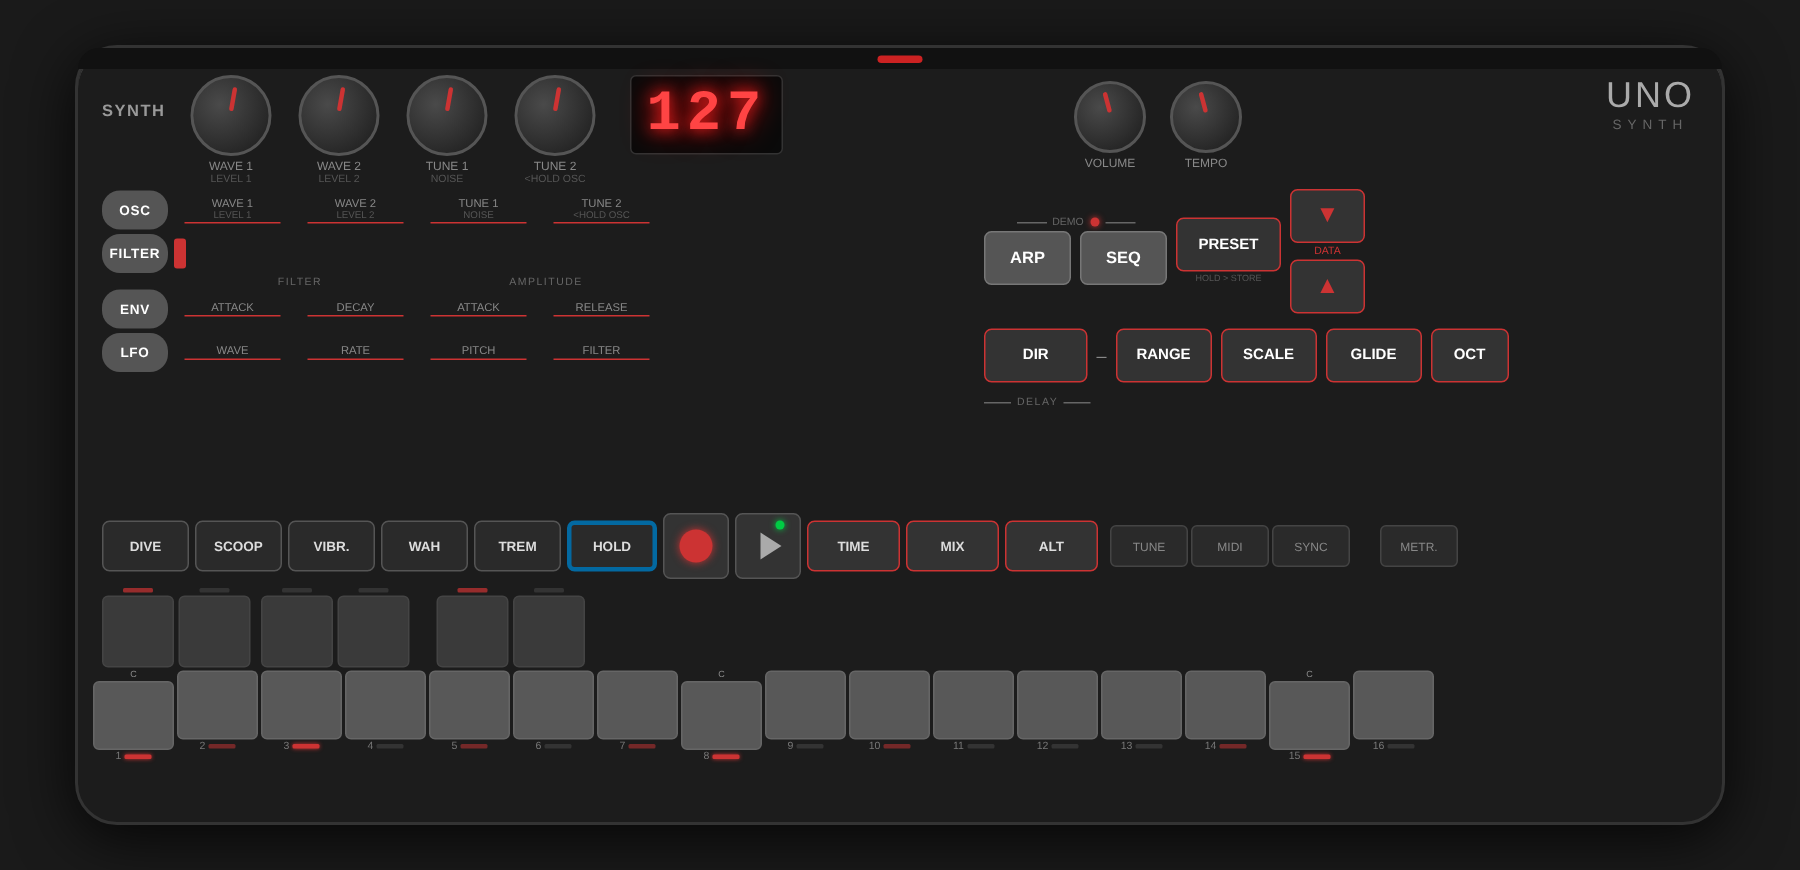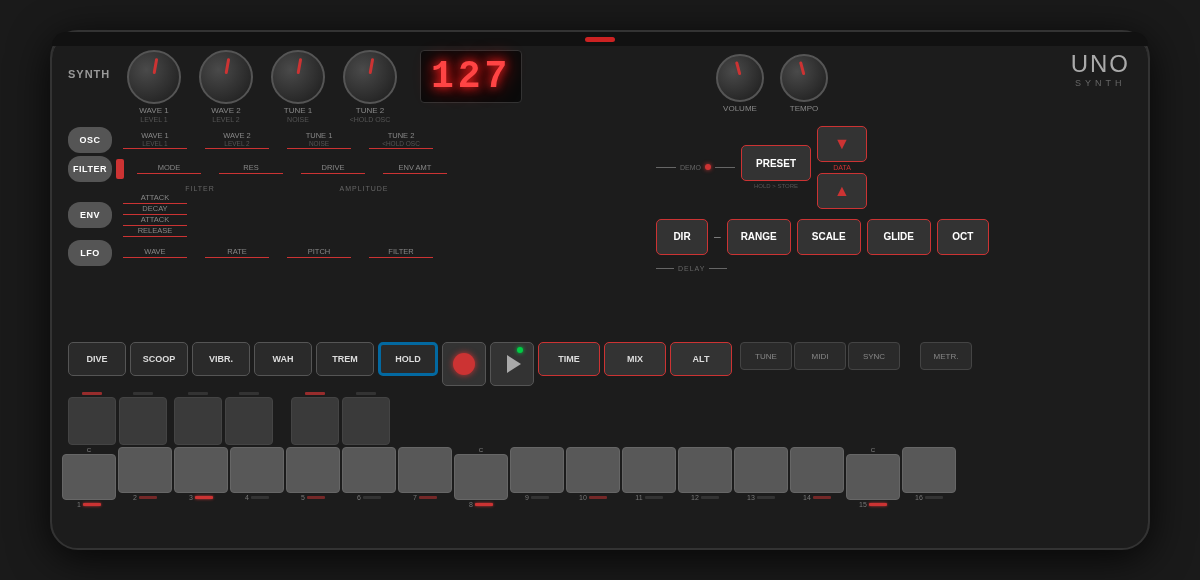--- a/index.html
+++ b/index.html
@@ -248,20 +248,21 @@
     .data-label {
       color: #cc3333;
       font-size: 7px;
       text-align: center;
     }
 
     
     .bottom-controls {
       display: flex;
       gap: 4px;
+      align-items: center;
       padding: 4px 16px 0;
       margin-top: 2px;
     }
     .fx-btn {
       width: 58px;
       height: 34px;
       background: #2a2a2a;
       border: 1px solid #555;
       border-radius: 5px;
       color: #ddd;
@@ -476,48 +477,30 @@
               <div class="param-top-label">TUNE 2</div>
               <div class="param-sub-label">&lt;HOLD OSC</div>
               <div class="param-line"></div>
             </div>
           </div>
         </div>
 
         <div style="display:flex; align-items:center; gap:2px; margin-top:3px;">
           <button class="side-btn">FILTER</button>
           <div style="width:8px; height:20px; background:#cc3333; border-radius:2px; margin:0 2px;"></div>
-          <div style="display:flex; gap:0;">
-            <div class="param-item">
-              <div class="param-top-label">MODE</div>
-              <div class="param-line"></div>
-            </div>
-            <div class="param-item">
-              <div class="param-top-label">RES</div>
-              <div class="param-line"></div>
-            </div>
-            <div class="param-item">
-              <div class="param-top-label">DRIVE</div>
-              <div class="param-line"></div>
-            </div>
-            <div class="param-item">
-              <div class="param-top-label">ENV AMT</div>
-              <div class="param-line"></div>
-            </div>
-          </div>
         </div>
 
         <div style="display:flex; align-items:center; margin-left:50px; margin-top:3px; gap:0;">
           <div style="color:#666; font-size:7px; letter-spacing:1px; width:164px; text-align:center;">FILTER</div>
           <div style="color:#666; font-size:7px; letter-spacing:1px; width:164px; text-align:center;">AMPLITUDE</div>
         </div>
 
         <div style="display:flex; align-items:center; gap:2px; margin-top:1px;">
           <button class="side-btn">ENV</button>
-          <div style="display:flex; gap:0;flex-direction:column;">
+          <div style="display:flex; gap:0;">
             <div class="param-item">
               <div class="param-top-label">ATTACK</div>
               <div class="param-line"></div>
             </div>
             <div class="param-item">
               <div class="param-top-label">DECAY</div>
               <div class="param-line"></div>
             </div>
             <div class="param-item">
               <div class="param-top-label">ATTACK</div>
@@ -567,34 +550,38 @@
         </div>
 
         <div style="display:flex; align-items:center; gap:6px; margin-top:6px;">
           <div style="display:flex; flex-direction:column; align-items:center; gap:2px;">
             <div style="display:flex; align-items:center; gap:4px;">
               <div style="width:20px; height:1px; background:#666;"></div>
               <div style="color:#666; font-size:7px;">DEMO</div>
               <div style="width:6px;height:6px;border-radius:50%;background:#cc3333;box-shadow:0 0 4px #cc3333;"></div>
               <div style="width:20px; height:1px; background:#666;"></div>
             </div>
+            <div style="display:flex; gap:6px;">
+              <button class="mode-btn">ARP</button>
+              <button class="mode-btn">SEQ</button>
+            </div>
           </div>
           <div style="display:flex; flex-direction:column; align-items:center; gap:2px;">
             <button class="action-btn">PRESET</button>
             <div class="hold-store-label">HOLD &gt; STORE</div>
           </div>
           <div style="display:flex; flex-direction:column; gap:2px; align-items:center;">
             <button class="arrow-btn">▼</button>
             <div class="data-label">DATA</div>
             <button class="arrow-btn">▲</button>
           </div>
         </div>
 
         <div style="display:flex; gap:6px; align-items:center; margin-top:4px;">
-          <button class="action-btn" style="width:52px;">DIR</button>
+          <button class="action-btn" style="width:69px;">DIR</button>
           <span style="color:#888; font-size:12px;">–</span>
           <button class="action-btn" style="width:64px;">RANGE</button>
           <button class="action-btn" style="width:64px;">SCALE</button>
           <button class="action-btn" style="width:64px;">GLIDE</button>
           <button class="action-btn" style="width:52px;">OCT</button>
         </div>
 
         <div style="display:flex; align-items:center; gap:4px; margin-top:4px;">
           <div style="display:flex; align-items:center; gap:4px;">
             <div style="width:18px; height:1px; background:#666;"></div>

